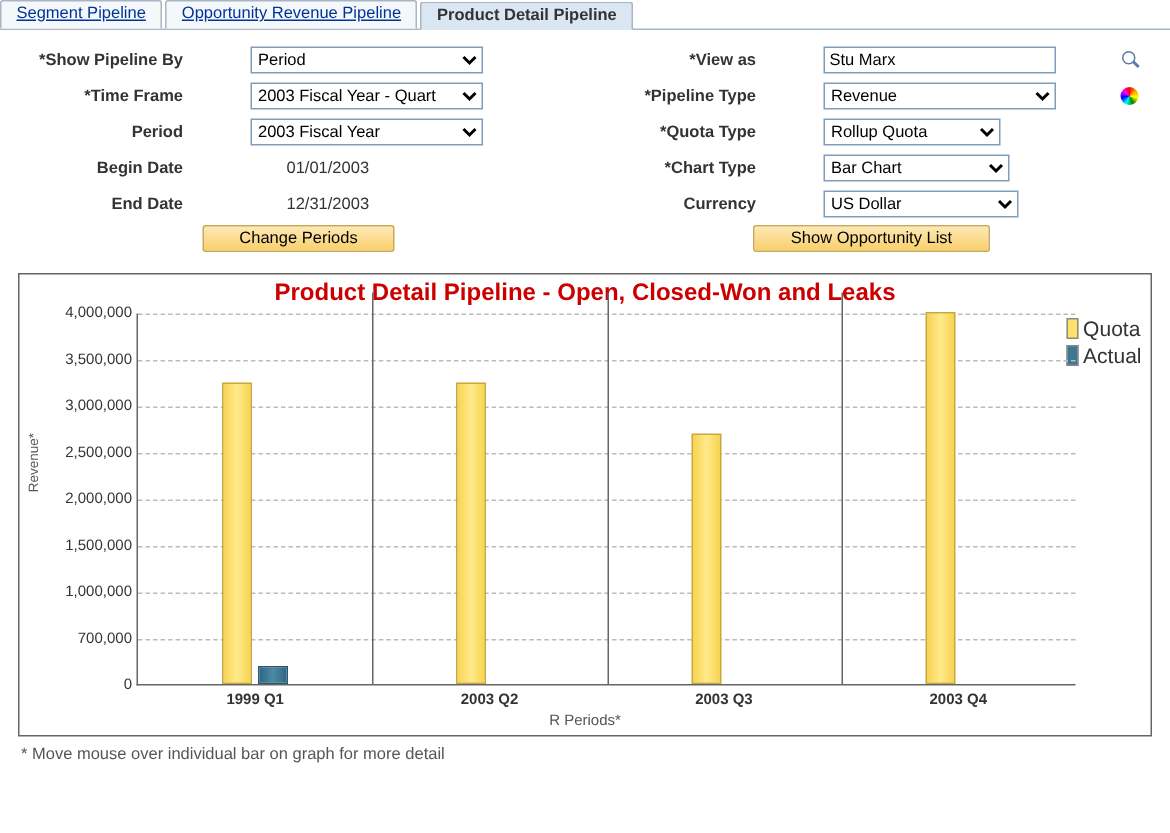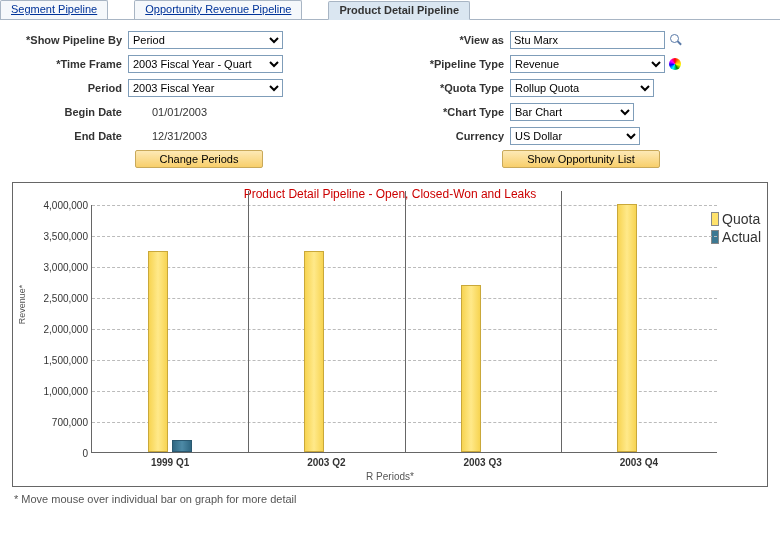--- a/index.html
+++ b/index.html
@@ -10,21 +10,20 @@
     font-size: 11px;
     background: #fff;
     color: #333;
     width: 780px;
   }
   .tabs {
     display: flex;
     border-bottom: 1px solid #a8b5c4;
     background: #fff;
     height: 20px;
-    gap: 24px;
   }
   .tab {
     padding: 2px 10px;
     border: 1px solid #a8b5c4;
     border-bottom: none;
     margin-right: 2px;
     background: #f5f8fb;
     color: #003399;
     text-decoration: underline;
     border-radius: 2px 2px 0 0;
@@ -44,20 +43,21 @@
     padding: 10px 8px 4px 8px;
   }
   .col {
     flex: 1;
   }
   .row {
     display: flex;
     align-items: center;
     margin-bottom: 4px;
     height: 20px;
+    gap: 39px;
   }
   .label {
     width: 120px;
     text-align: right;
     font-weight: bold;
     padding-right: 6px;
     font-size: 11px;
   }
   .label .asterisk { font-weight: bold; }
   .value-static {
@@ -116,23 +116,23 @@
   .btn-row { text-align:center; margin: 4px 0 6px 0;}
   .chart-container {
     border: 1px solid #666;
     margin: 4px 12px 2px 12px;
     padding: 4px 6px 4px 6px;
     position: relative;
     background: #fff;
   }
   .chart-title {
     text-align: center;
-    font-weight: normal;
+    font-weight: bold;
     color: #cc0000;
-    font-size: 12px;
+    font-size: 16px;
   }
   .legend {
     position: absolute;
     right: 6px;
     top: 28px;
     font-size: 14px;
     text-align: center;
   }
   .legend-item { display:flex; align-items:center; margin-bottom:2px;}
   .legend-swatch {
@@ -253,21 +253,21 @@
       <input type="text" value="Stu Marx" style="">
       <span class="mag"></span>
     </div>
     <div class="row">
       <div class="label"><span class="asterisk">*</span><span>Pipeline Type</span></div>
       <select><option>Revenue</option></select>
       <span class="colorwheel"></span>
     </div>
     <div class="row">
       <div class="label"><span class="asterisk">*</span><span>Quota Type</span></div>
-      <select style="width:144px"><option>Rollup Quota</option></select>
+      <select style="width:118px"><option>Rollup Quota</option></select>
     </div>
     <div class="row">
       <div class="label"><span class="asterisk">*</span><span>Chart Type</span></div>
       <select style="width:124px"><option>Bar Chart</option></select>
     </div>
     <div class="row">
       <div class="label"><span>Currency</span></div>
       <select style="width:130px"><option>US Dollar</option></select>
     </div>
     <div class="btn-row">

